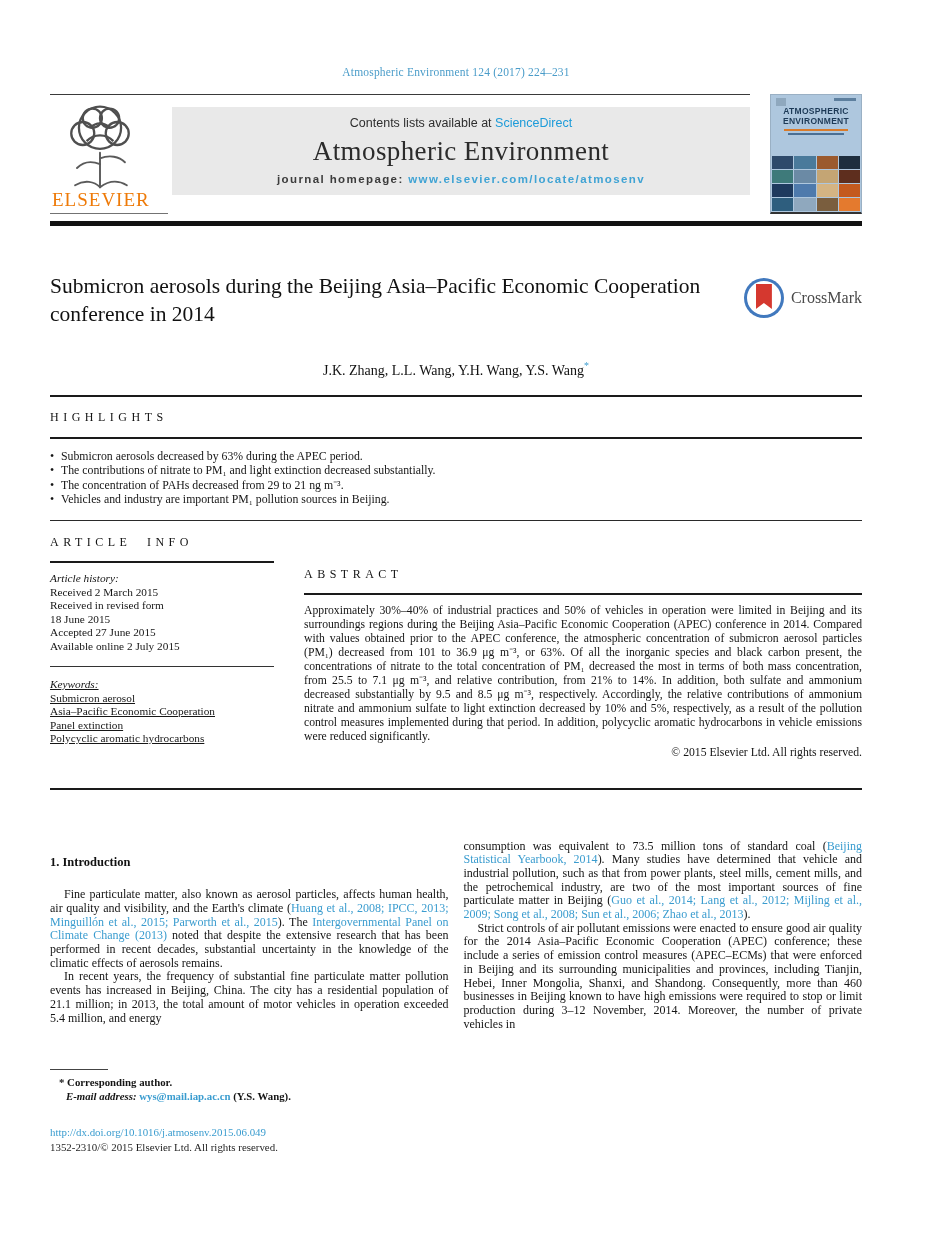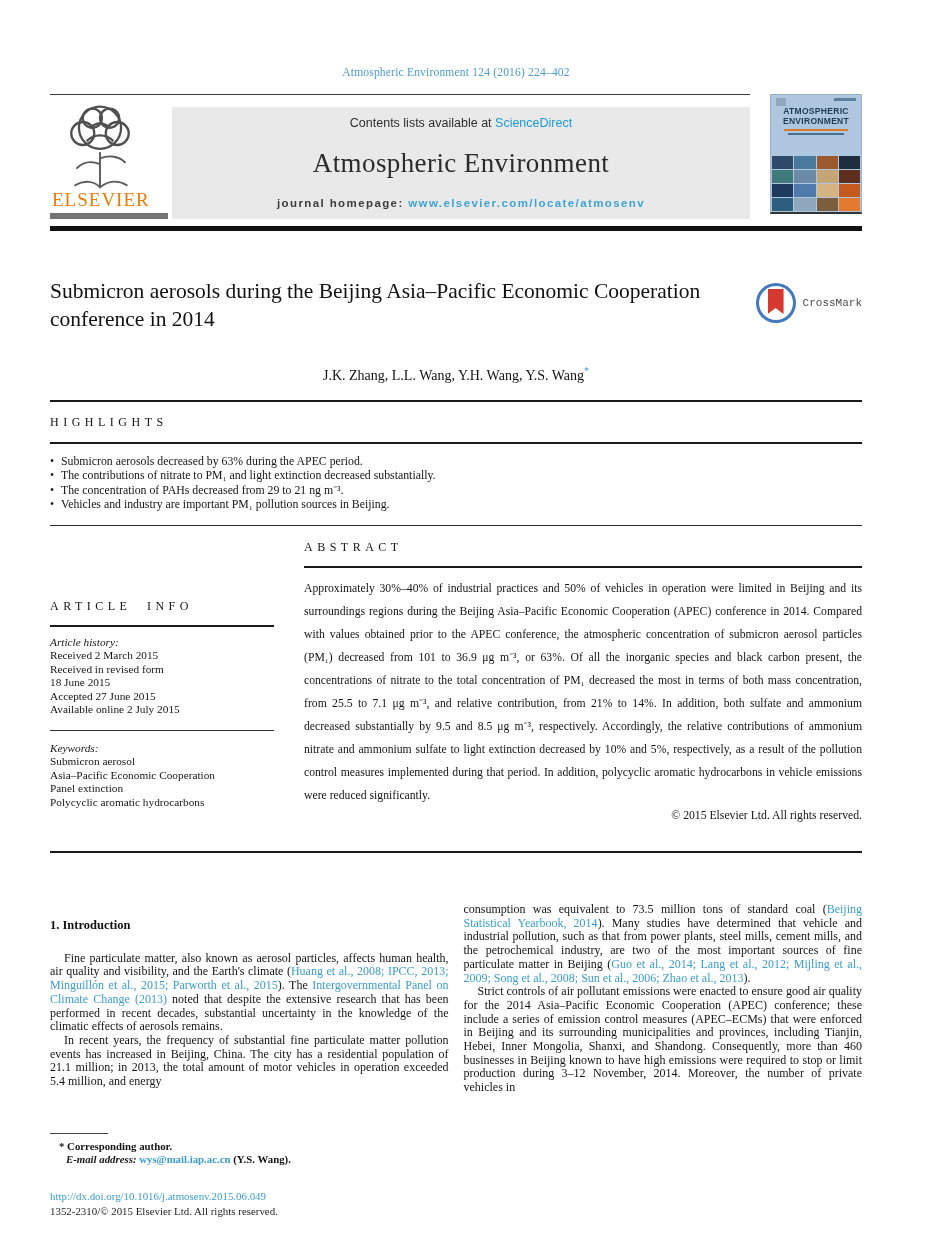--- a/index.html
+++ b/index.html
@@ -24,35 +24,35 @@
 
   
   .header-row { display:flex; justify-content:space-between; margin-top:16px; }
   .header-left-group {
     width:700px;
     border-top:1px solid #3a3a3a;
     display:flex;
   }
   .elsevier-block {
     width:118px;
-    border-bottom:6px solid #737373;
+    border-bottom:1px solid #737373;
     padding:4px 4px 2px 2px;
     display:flex; flex-direction:column; align-items:flex-start;
   }
   .elsevier-word {
     color:#ee7a08;
     font-size:19px;
     letter-spacing:1px;
     margin-top:-2px;
   }
   .banner {
     flex:1;
     background:#e9e9e9;
     margin-left:4px;
-    height:112px;
+    height:88px;
     margin-top:12px;
     display:flex; flex-direction:column; align-items:center; justify-content:space-between;
     padding:9px 0 10px;
     font-family:"Liberation Sans", sans-serif;
   }
   .contents-line { font-size:12.5px; color:#2e2e2e; }
   .link { color:#3a9ccf; }
   .sd-link { color:#1c9bd9; }
   .banner-title {
     font-family:"Liberation Serif", serif;
@@ -120,21 +120,21 @@
     content:""; position:absolute; inset:3px;
     background:#ffffff; border-radius:50%;
   }
   .cm-bookmark {
     position:absolute; left:12px; top:6px;
     width:16px; height:25px;
     background:#d5382f;
     clip-path:polygon(0 0,100% 0,100% 100%,50% 76%,0 100%);
     z-index:1; display:block;
   }
-  .cm-text { font-family:Liberation Mono, monospace; font-size:11px; color:#4a4a4a; }
+  .cm-text { font-family:Liberation Serif, serif; font-size:16px; color:#4a4a4a; }
 
   .authors { margin-top:32px; font-size:14px; color:#111;text-align:center; }
   .authors .asterisk { font-size:10px; vertical-align:super; }
   .affiliation {
     margin-top:10px;
     font-style:italic;
     font-size:10.8px;
     line-height:14.5px;
     max-width:700px;
     color:#222;
@@ -159,26 +159,26 @@
   }
 
   
   .info-abstract-row { display:flex; align-items:flex-end; }
   .info-col { width:224px; margin-right:30px; flex-shrink:0; }
   .abstract-col { flex:1; }
   .info-col .section-label, .abstract-col .section-label { margin:14px 0 11px; }
   .info-text { font-size:11.3px; line-height:13.5px; color:#161616; }
   .info-block { margin:9px 0 13px; }
   .mid-rule { height:1px; background:#333; margin:0 0 0; }
-  .info-block.keywords { margin-top:11px; }
+  .info-block.keywords { margin-top:11px;text-decoration:underline; }
   .italic { font-style:italic; }
   .abstract-text {
     margin:9px 0 0;
     font-size:11.7px;
-    line-height:23px;
+    line-height:14px;
     text-align:justify;
     color:#151515;
   }
   .abstract-copyright { text-align:right; font-size:11.7px; margin-top:2px; color:#151515; }
   .rule-after-abstract { margin-top:29px; }
 
   
   .body-cols { display:flex; gap:15px; margin-top:50px; }
   .body-col { width:399px; font-size:12px; line-height:13.7px; text-align:justify; color:#141414; }
   .body-col h2 { font-size:12.5px; margin:16px 0 19px; color:#111; }
@@ -192,21 +192,21 @@
 
   .bottom-block { margin-top:22px; font-size:10.9px; line-height:15px; }
   .doi { display:block; color:#3a9ccf; }
   .issn-line { color:#1e1e1e; }
 </style>
 </head>
 <body>
 
 <div class="page">
 
-  <div class="citation">Atmospheric Environment 124 (2016) 224–402</div>
+  <div class="citation">Atmospheric Environment 124 (2017) 224–231</div>
 
   <div class="header-row">
     <div class="header-left-group">
       <div class="elsevier-block">
         <svg width="96" height="92" viewBox="0 0 100 96">
           <g stroke="#5a5a5a" fill="none" stroke-width="2" stroke-linecap="round">
             <path d="M50 92 L50 56"></path>
             <path d="M50 68 C40 64 32 66 26 72"></path>
             <path d="M50 62 C60 58 70 60 76 66"></path>
             <path d="M24 90 C34 84 44 86 50 92 C58 86 68 84 78 90"></path>

